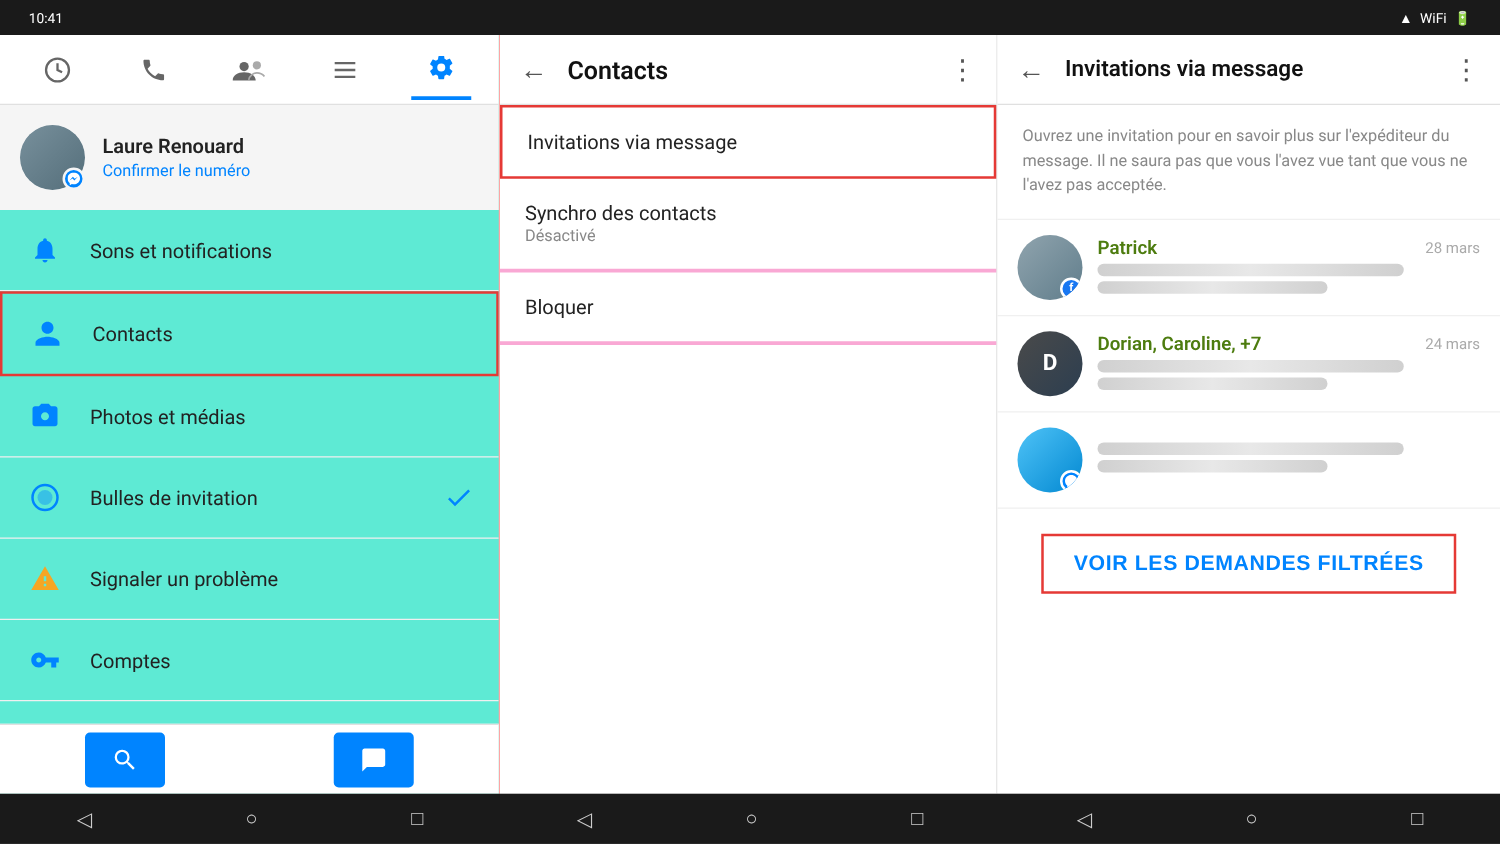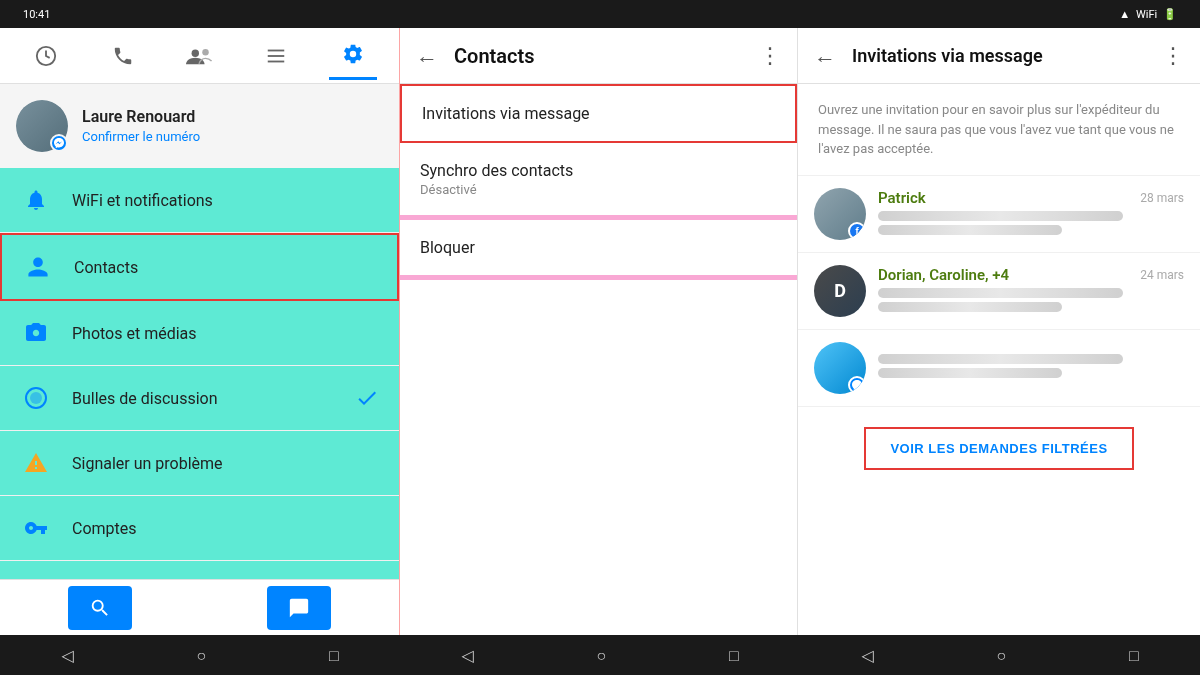--- a/index.html
+++ b/index.html
@@ -220,21 +220,21 @@
     }
     .more-btn {
       margin-left: auto;
       font-size: 22px;
       color: #555;
       cursor: pointer;
     }
     .submenu-list { flex: 1; }
     .submenu-item {
       padding: 18px 20px;
-      border-bottom: 5px solid #f9a8d4;
+      border-bottom: 3px solid #f9a8d4;
       cursor: pointer;
     }
     .submenu-item.highlighted {
       border: 2px solid #e53935;
       margin: 4px;
     }
     .submenu-item-title {
       font-size: 16px;
       color: #222;
     }
@@ -354,21 +354,21 @@
 
     
     .filtered-btn-container {
       padding: 20px;
       display: flex;
       justify-content: center;
     }
     .filtered-btn {
       border: 2px solid #e53935;
       padding: 12px 24px;
-      font-size: 13px;
+      font-size: 17px;
       font-weight: 600;
       color: #0084ff;
       letter-spacing: 0.5px;
       background: #fff;
       cursor: pointer;
     }
 
     
     .android-nav {
       height: 40px;
@@ -458,21 +458,21 @@
       </div>
     </div>
 
     <div class="settings-menu">
       <div class="settings-item">
         <div class="settings-icon">
           <svg width="24" height="24" viewBox="0 0 24 24" fill="#0084ff">
             <path d="M12 22c1.1 0 2-.9 2-2h-4c0 1.1.9 2 2 2zm6-6v-5c0-3.07-1.64-5.64-4.5-6.32V4c0-.83-.67-1.5-1.5-1.5s-1.5.67-1.5 1.5v.68C7.63 5.36 6 7.92 6 11v5l-2 2v1h16v-1l-2-2z"></path>
           </svg>
         </div>
-        <span class="settings-label">WiFi et notifications</span>
+        <span class="settings-label">Sons et notifications</span>
       </div>
       <div class="settings-item highlighted" style="border: 2px solid #e53935;">
         <div class="settings-icon">
           <svg width="24" height="24" viewBox="0 0 24 24" fill="#0084ff">
             <path d="M12 12c2.7 0 4.8-2.1 4.8-4.8S14.7 2.4 12 2.4 7.2 4.5 7.2 7.2 9.3 12 12 12zm0 2.4c-3.2 0-9.6 1.6-9.6 4.8v2.4h19.2v-2.4c0-3.2-6.4-4.8-9.6-4.8z"></path>
           </svg>
         </div>
         <span class="settings-label">Contacts</span>
       </div>
       <div class="settings-item">
@@ -483,21 +483,21 @@
         </div>
         <span class="settings-label">Photos et médias</span>
       </div>
       <div class="settings-item">
         <div class="settings-icon">
           <svg width="24" height="24" viewBox="0 0 24 24" fill="#0084ff">
             <circle cx="12" cy="12" r="10" stroke="#0084ff" stroke-width="2" fill="none"></circle>
             <circle cx="12" cy="12" r="6" fill="#0084ff" opacity="0.4"></circle>
           </svg>
         </div>
-        <span class="settings-label">Bulles de discussion</span>
+        <span class="settings-label">Bulles de invitation</span>
         <div class="settings-checkbox">
           <svg width="24" height="24" viewBox="0 0 24 24" fill="#0084ff">
             <path d="M9 16.17L4.83 12l-1.42 1.41L9 19 21 7l-1.41-1.41L9 16.17z"></path>
           </svg>
         </div>
       </div>
       <div class="settings-item">
         <div class="settings-icon">
           <svg width="24" height="24" viewBox="0 0 24 24" fill="#f5a623">
             <path d="M1 21h22L12 2 1 21zm12-3h-2v-2h2v2zm0-4h-2v-4h2v4z"></path>
@@ -571,21 +571,21 @@
       </div>
     </div>
 
     <div class="invitation-item">
       <div class="inv-avatar inv-avatar-2">
 
         <div style="width:100%;height:100%;display:flex;align-items:center;justify-content:center;color:#fff;font-size:18px;font-weight:bold;">D</div>
       </div>
       <div class="inv-content">
         <div class="inv-name-row">
-          <span class="inv-name">Dorian, Caroline, +4</span>
+          <span class="inv-name">Dorian, Caroline, +7</span>
           <span class="inv-date">24 mars</span>
         </div>
         <div class="blurred-line medium"></div>
         <div class="blurred-line short"></div>
       </div>
     </div>
 
     <div class="invitation-item">
       <div class="inv-avatar inv-avatar-3">
         <div class="msg-badge">

